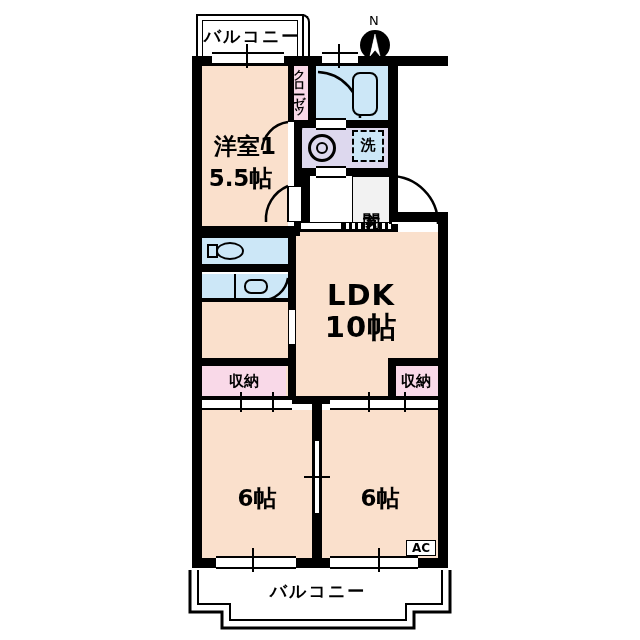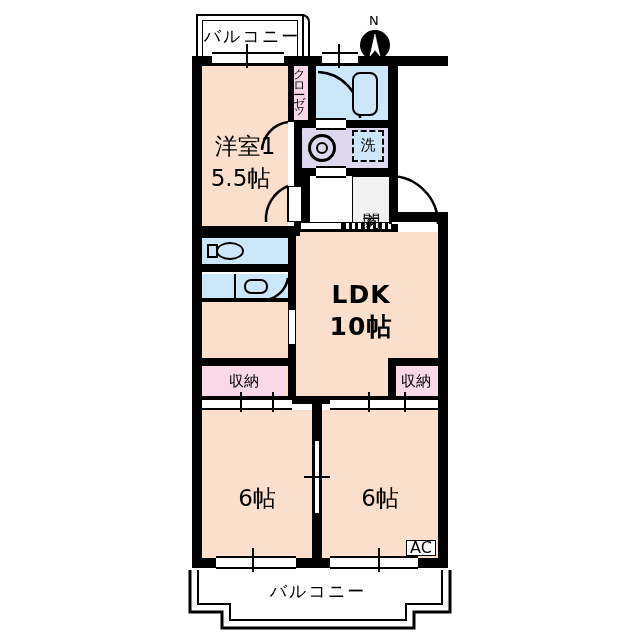--- a/index.html
+++ b/index.html
@@ -15,24 +15,24 @@
   .util{background:#ddd8ee;}
   .closet{background:#f9d9e8;}
   .white{background:#ffffff;}
 
   
   .ol{border:2px solid #000;background:transparent;}
   .ol1{border:1px solid #000;background:transparent;}
 
   
   .lbl{position:absolute;display:flex;align-items:center;justify-content:center;
-       color:#000;line-height:1.05;white-space:nowrap;font-weight:400;}
+       color:#000;line-height:1.05;white-space:nowrap;font-weight:700;}
   .lbl-room{font-size:23px;letter-spacing:0px;}
   .lbl-size{font-size:23px;}
-  .lbl-ldk{font-size:25px;font-weight:700;letter-spacing:1px;}
+  .lbl-ldk{font-size:29px;font-weight:700;letter-spacing:1px;}
   .lbl-sm{font-size:15px;}
   .lbl-bal{font-size:17px;letter-spacing:2px;}
   .vert{writing-mode:vertical-rl;text-orientation:upright;
         display:flex;align-items:center;justify-content:center;}
 
   
   .sld{position:absolute;background:#fff;border-top:2px solid #000;border-bottom:2px solid #000;}
   .tick{position:absolute;background:#000;width:2px;}
 
   
@@ -192,21 +192,21 @@
 
   <div class="lbl vert" style="left:288px;top:66px;width:22px;height:56px;font-size:12px;">クローゼット</div>
 
   <div class="lbl lbl-sm" style="left:202px;top:366px;width:84px;height:32px;">収納</div>
   <div class="lbl lbl-sm" style="left:394px;top:366px;width:44px;height:32px;">収納</div>
 
   <div class="lbl lbl-sm" style="left:352px;top:130px;width:32px;height:32px;">洗</div>
 
   <div class="lbl vert" style="left:354px;top:178px;width:34px;height:44px;font-size:17px;">玄関</div>
 
-  <div class="lbl" style="left:406px;top:540px;width:30px;height:16px;font-size:16px;">AC</div>
+  <div class="lbl" style="left:406px;top:540px;width:30px;height:16px;font-size:12px;">AC</div>
 
   <svg width="640" height="640" style="position:absolute;left:0;top:0;">
     <path d="M 190 570 L 190 612 L 222 612 L 222 628 L 414 628 L 414 612 L 450 612 L 450 570" fill="none" stroke="#000" stroke-width="3"></path>
     <path d="M 198 570 L 198 604 L 230 604 L 230 620 L 406 620 L 406 604 L 442 604 L 442 570" fill="none" stroke="#000" stroke-width="2"></path>
   </svg>
   <div class="lbl lbl-bal" style="left:230px;top:580px;width:176px;height:24px;">バルコニー</div>
 
 </div>
 
 </body></html>

